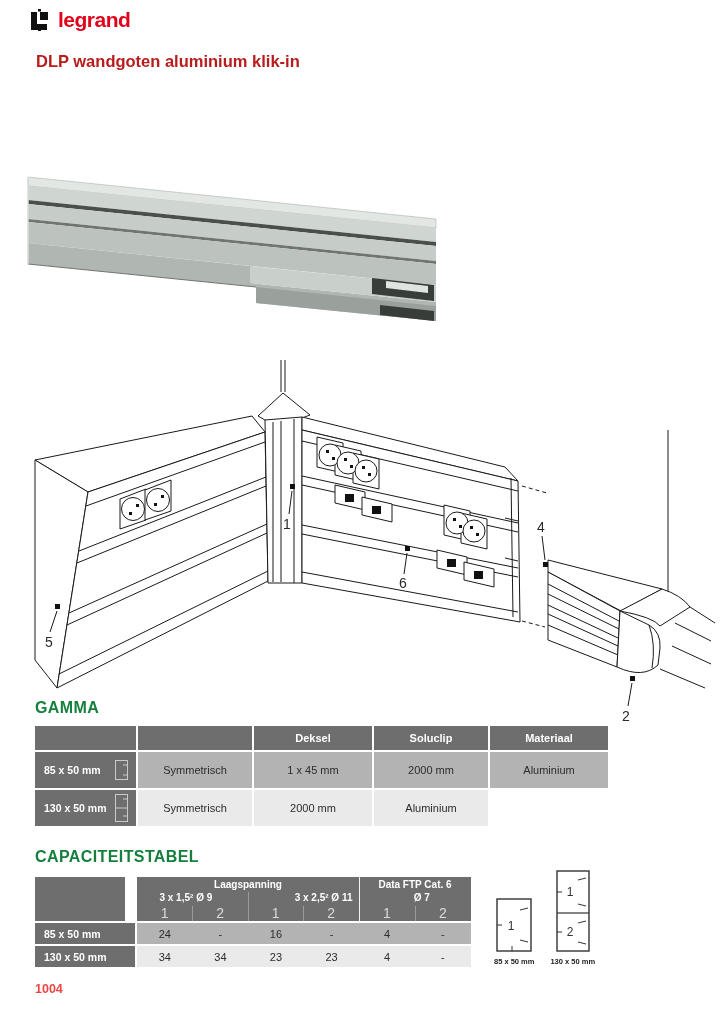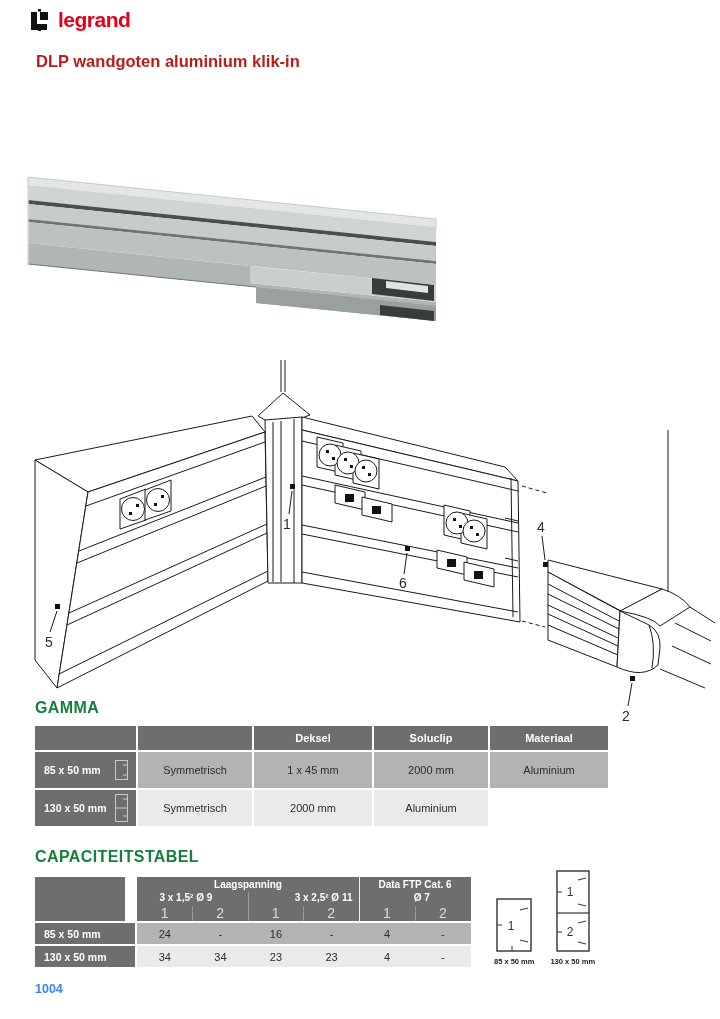--- a/index.html
+++ b/index.html
@@ -47,21 +47,21 @@
 
   
   #legend{position:absolute;left:222px;top:570px;font-size:11px;line-height:13.2px;color:#1c1c1c;}
   #legend div{white-space:pre;}
 
   
   #cross-sections{position:absolute;left:494px;top:868px;display:flex;gap:16px;align-items:flex-end;}
   .cs{display:flex;flex-direction:column;align-items:center;}
   .cs-caption{margin-top:3px;font-size:7.5px;font-weight:bold;color:#222;}
 
-  #page-number{position:absolute;left:35px;top:982px;font-size:12.5px;font-weight:bold;color:#3b82f6;}
+  #page-number{position:absolute;left:35px;top:982px;font-size:12.5px;font-weight:bold;color:#ef4444;}
 
   svg text{font-family:"Liberation Sans",sans-serif;}
   .callout{font-size:14px;fill:#2a2a2a;}
   .ln{stroke:#1a1a1a;stroke-width:1;fill:none;}
   .lnw{stroke:#1a1a1a;stroke-width:1;fill:#fff;}
 </style>
 </head>
 <body>
 
 <div id="page">

